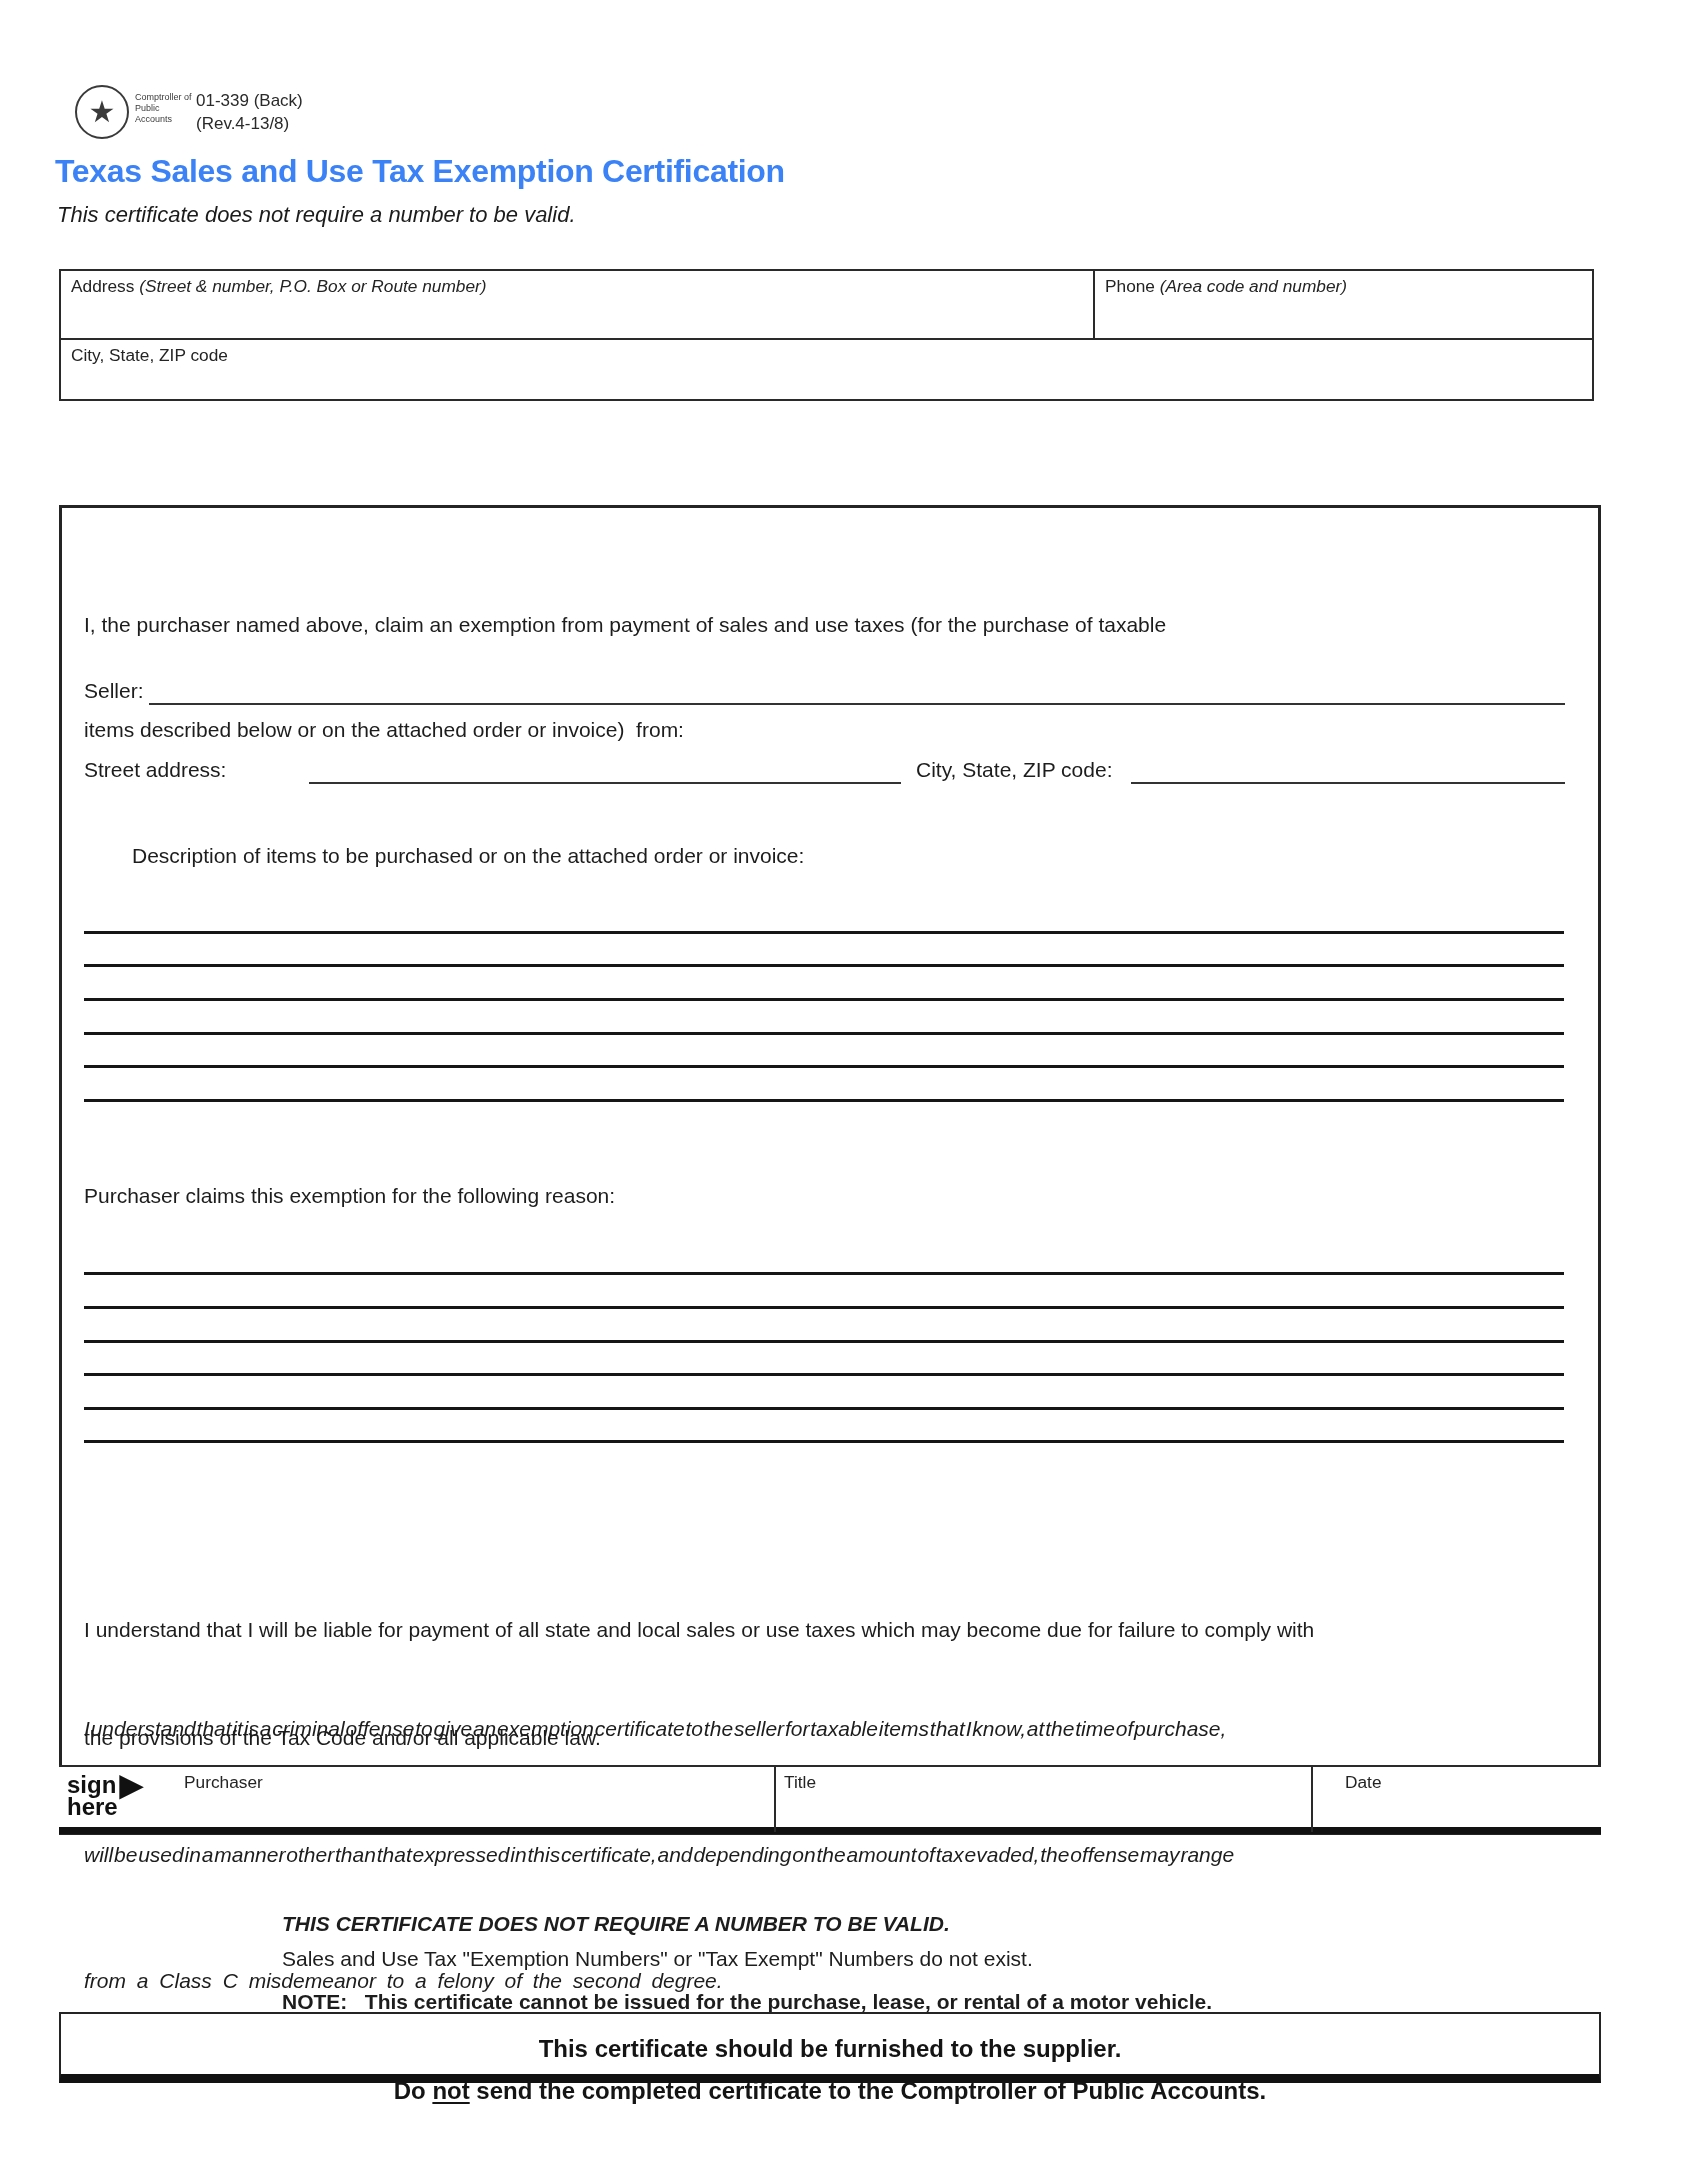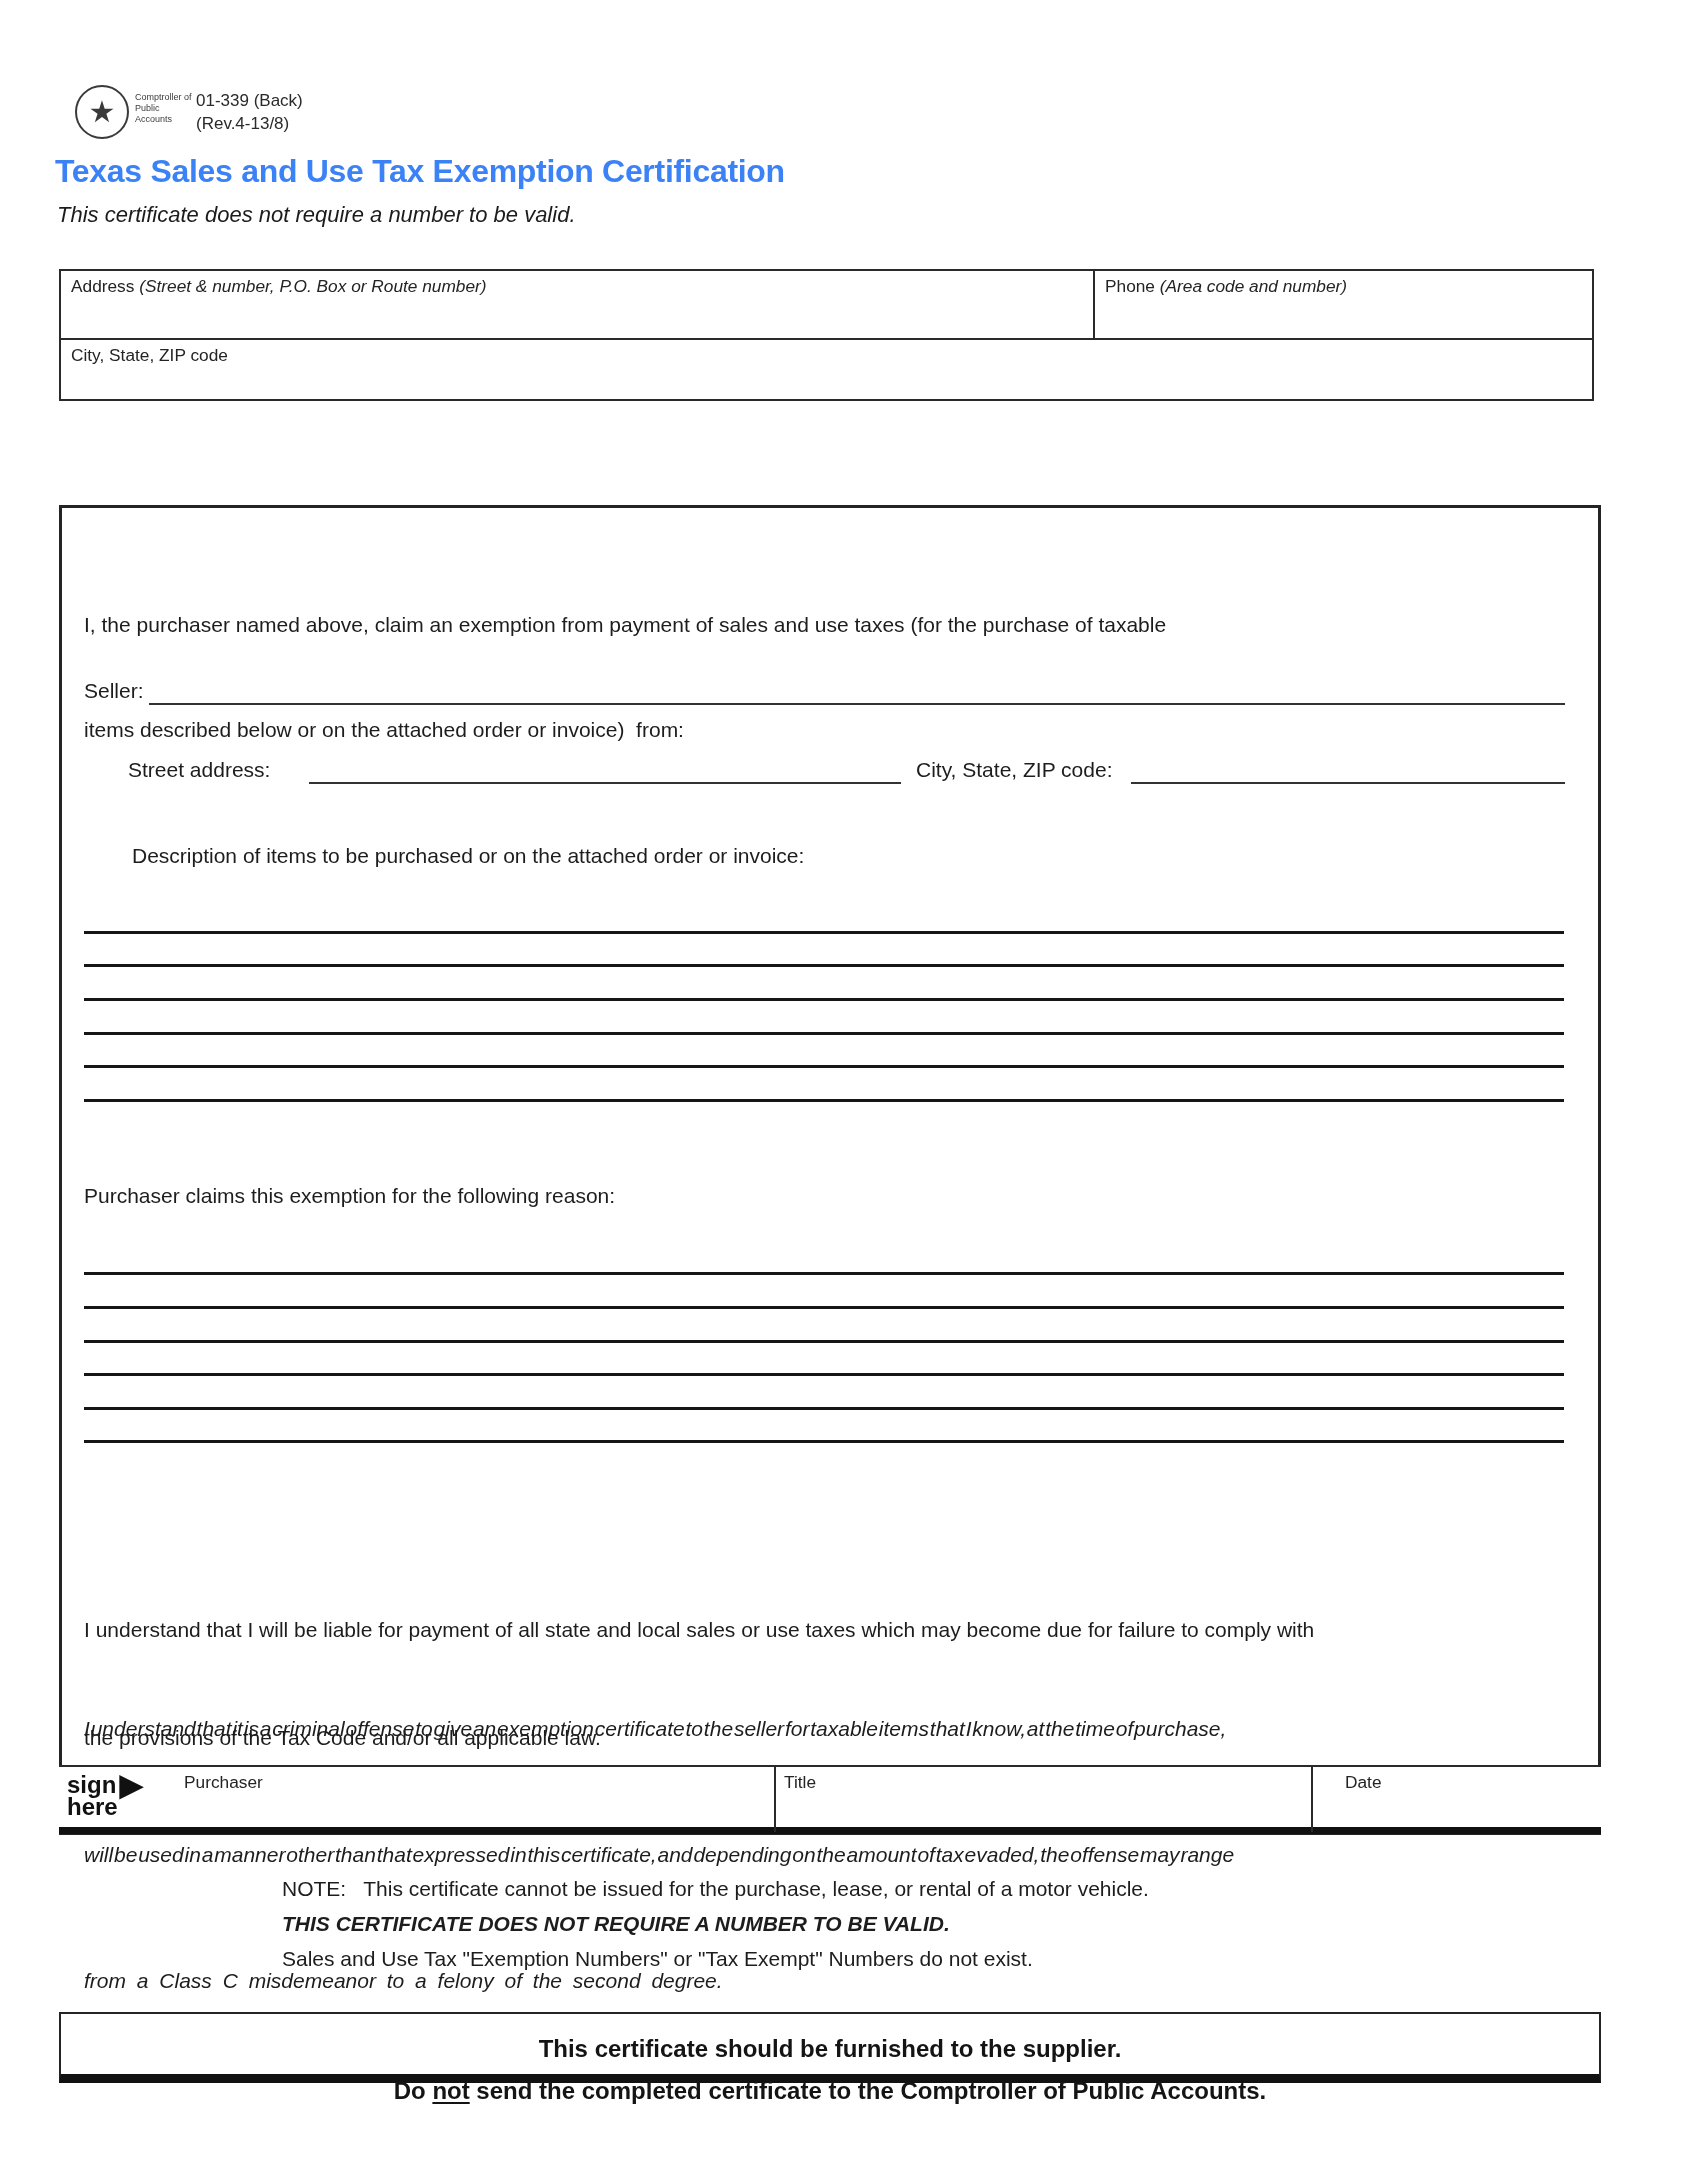--- a/index.html
+++ b/index.html
@@ -103,21 +103,21 @@
   <div class="abs cert-box"></div>
 
   <div class="abs para" style="left:84px;top:537px;">
     <div>I, the purchaser named above, claim an exemption from payment of sales and use taxes (for the purchase of taxable</div>
     <div>items described below or on the attached order or invoice)  from:</div>
   </div>
 
   <div class="abs flabel" style="left:84px;top:679px;">Seller:</div>
   <div class="abs writeline" style="left:149px;top:679px;width:1416px;"></div>
 
-  <div class="abs flabel" style="left:84px;top:758px;margin-left:44px;">Street address:</div>
+  <div class="abs flabel" style="left:84px;top:758px;">Street address:</div>
   <div class="abs writeline" style="left:309px;top:758px;width:592px;"></div>
   <div class="abs flabel" style="left:916px;top:758px;">City, State, ZIP code:</div>
   <div class="abs writeline" style="left:1131px;top:758px;width:434px;"></div>
 
   <div class="abs flabel" style="left:84px;top:844px;margin-left:48px;">Description of items to be purchased or on the attached order or invoice:</div>
   <div class="abs rule" style="top:931px;"></div>
   <div class="abs rule" style="top:964px;"></div>
   <div class="abs rule" style="top:998px;"></div>
   <div class="abs rule" style="top:1032px;"></div>
   <div class="abs rule" style="top:1065px;"></div>
@@ -149,21 +149,21 @@
   </div>
   <div class="abs sig-label" style="left:184px;top:1772px;">Purchaser</div>
   <div class="abs" style="left:61px;top:1767px;width:711px;height:65px;"></div>
   <div class="abs sig-divider" style="left:774px;"></div>
   <div class="abs sig-label" style="left:784px;top:1772px;">Title</div>
   <div class="abs" style="left:776px;top:1767px;width:533px;height:65px;"></div>
   <div class="abs sig-divider" style="left:1311px;"></div>
   <div class="abs sig-label" style="left:1321px;top:1772px;margin-left:24px;">Date</div>
   <div class="abs" style="left:1313px;top:1767px;width:285px;height:65px;"></div>
 
-  <div class="abs note-line" style="top:1877px;">NOTE:   This certificate cannot be issued for the purchase, lease, or rental of a motor vehicle.</div>
+  <div class="abs note-line" style="top:1990px;font-weight:bold;">NOTE:   This certificate cannot be issued for the purchase, lease, or rental of a motor vehicle.</div>
   <div class="abs note-line note-em" style="top:1912px;">THIS CERTIFICATE DOES NOT REQUIRE A NUMBER TO BE VALID.</div>
   <div class="abs note-line" style="top:1947px;">Sales and Use Tax "Exemption Numbers" or "Tax Exempt" Numbers do not exist.</div>
 
   <div class="abs footer-box">
     <div class="footer-line">This certificate should be furnished to the supplier.</div>
     <div class="footer-line"><span>Do </span><span class="u">not</span><span> send the completed certificate to the Comptroller of Public Accounts.</span></div>
   </div>
 
 </div>
 

